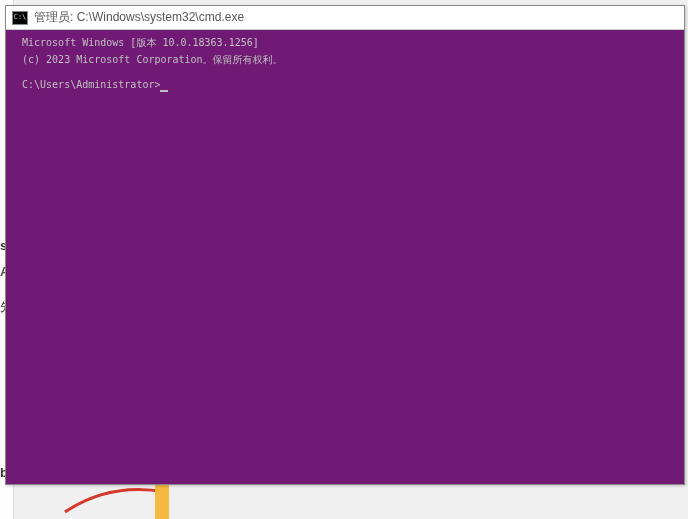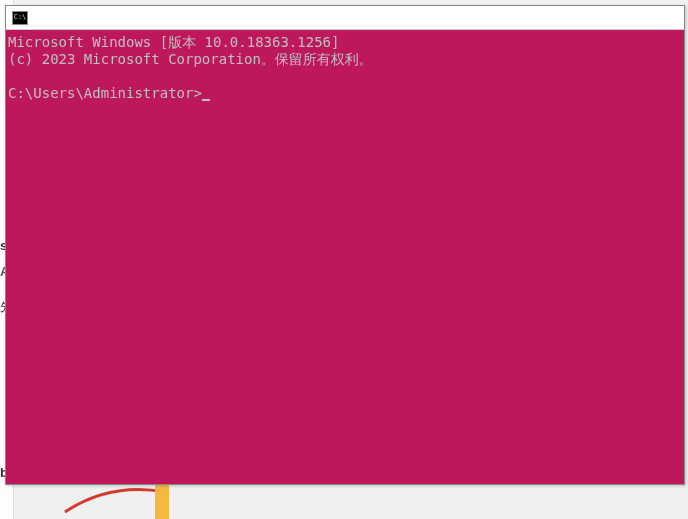--- a/index.html
+++ b/index.html
@@ -92,35 +92,35 @@
       font-size: 7px;
       font-family: monospace;
       line-height: 1;
     }
     .title-text {
       font-size: 12px;
       color: #555;
       font-family: "Microsoft YaHei", "SimSun", sans-serif;
     }
     .terminal-body {
-      background: #be185d;
+      background: #701a75;
       color: #c0c0c0;
       height: calc(100% - 24px);
-      padding: 4px 2px;
+      padding: 4px 16px;
       font-family: "NSimSun", "SimSun", "Consolas", monospace;
-      font-size: 14px;
+      font-size: 10px;
       line-height: 17px;
       white-space: pre;
       overflow: hidden;
     }
     .terminal-line {
       display: block;
     }
     .prompt-line {
-      margin-top: 17px;
+      margin-top: 8px;
     }
     .cursor {
       display: inline-block;
       width: 8px;
       height: 2px;
       background: #c0c0c0;
       vertical-align: bottom;
       margin-bottom: 1px;
     }
   </style>
@@ -139,15 +139,16 @@
     </svg>
     <div class="orange-bar"></div>
   </div>
 </div>
 
 <div class="cmd-window">
   <div class="title-bar">
     <div class="title-icon">
       <span class="title-icon-text">C:\</span>
     </div>
+    <span class="title-text">管理员: C:\Windows\system32\cmd.exe</span>
   </div>
   <div class="terminal-body"><span class="terminal-line">Microsoft Windows [版本 10.0.18363.1256]</span><span class="terminal-line">(c) 2023 Microsoft Corporation。保留所有权利。</span><span class="terminal-line prompt-line"><span>C:\Users\Administrator&gt;</span><span class="cursor"></span></span></div>
 </div>
 
 </body></html>

